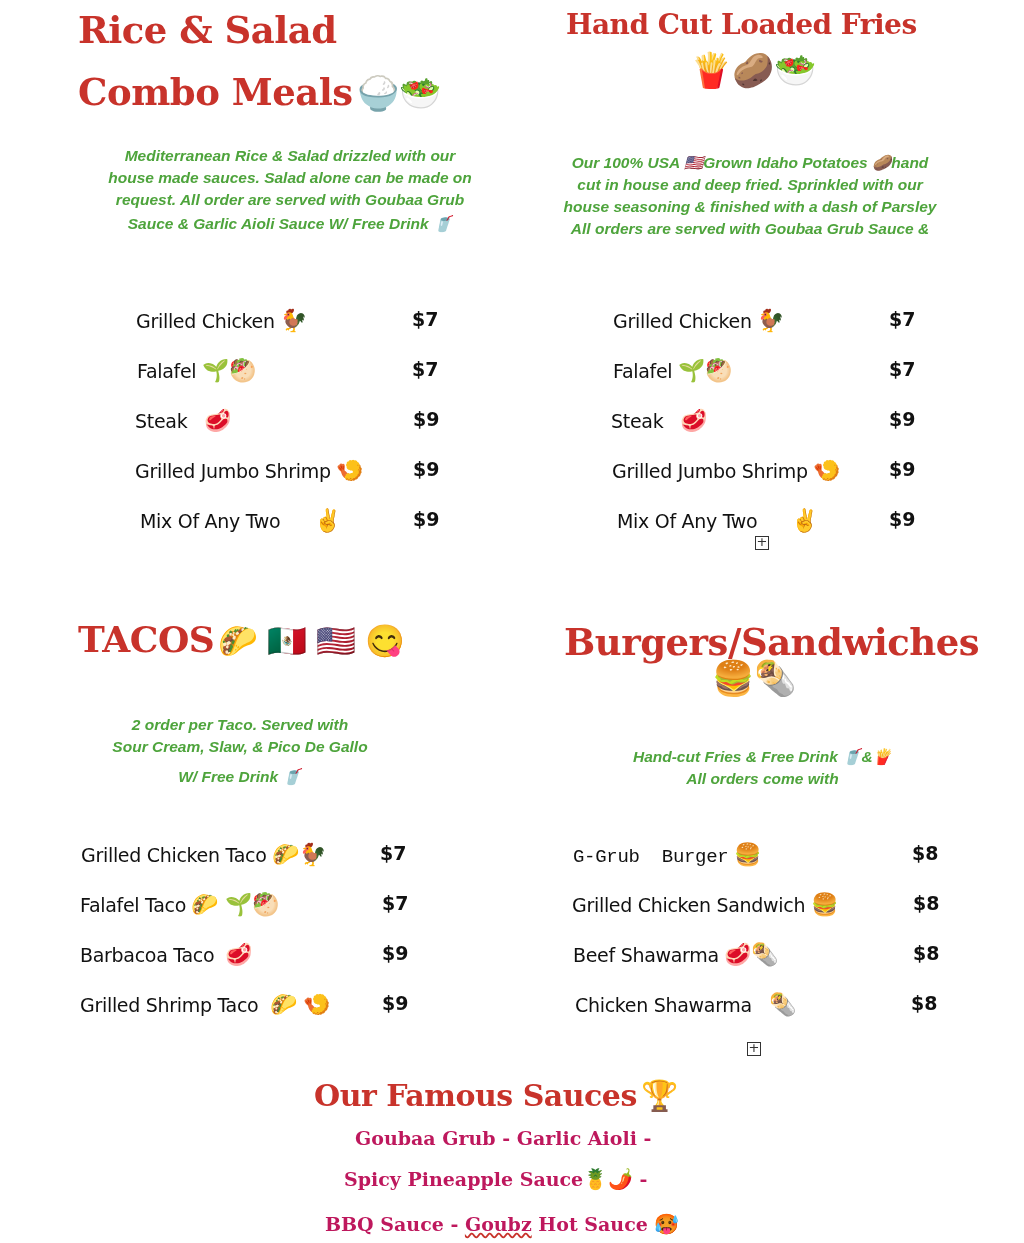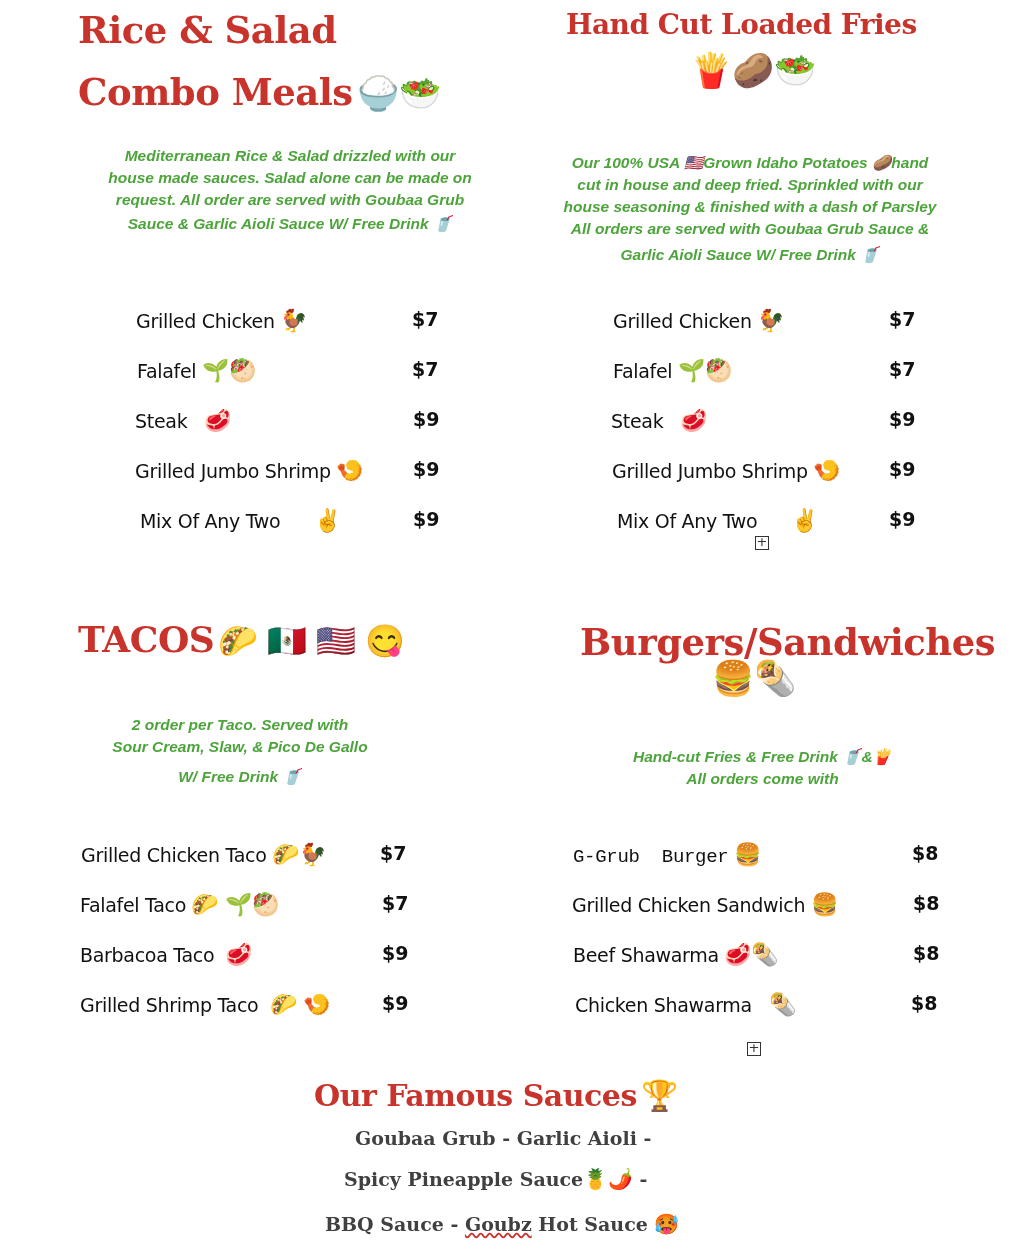--- a/index.html
+++ b/index.html
@@ -4,21 +4,21 @@
 <style>
   html, body { margin:0; padding:0; background:#ffffff; }
   body { width:1024px; height:1243px; position:relative; overflow:hidden; font-family:"Liberation Sans", sans-serif; }
   .abs { position:absolute; }
   .title { color:#c8332b; font-family:"DejaVu Serif", serif; font-weight:bold; white-space:nowrap; letter-spacing:-0.5px; }
   .desc { color:#4ea43c; font-family:"Liberation Sans", sans-serif; font-style:italic; font-weight:bold; font-size:15.5px; text-align:center; line-height:22px; }
   .item { color:#111; font-family:"DejaVu Sans", sans-serif; font-size:19px; white-space:nowrap; letter-spacing:-0.3px; }
   .price { color:#111; font-family:"DejaVu Sans", sans-serif; font-weight:bold; font-size:19px; white-space:nowrap; }
   .emo { font-size:22px; }
   .plus { width:14px; height:14px; border:1.5px solid #333; box-sizing:border-box; font-size:13px; line-height:10px; text-align:center; color:#333; font-family:"DejaVu Sans", sans-serif; }
-  .sauce { color:#404040; font-family:"DejaVu Serif", serif; font-weight:bold; font-size:19px; white-space:nowrap; }
+  .sauce { color:#be185d; font-family:"DejaVu Serif", serif; font-weight:bold; font-size:19px; white-space:nowrap; }
   .squiggle { text-decoration: underline wavy #c8332b; }
 </style>
 </head>
 <body>
 
 <section>
   <div class="abs title" style="left:78px;top:8px;font-size:37px;">Rice &amp; Salad</div>
   <div class="abs" style="left:78px;top:70px;white-space:nowrap;">
     <span class="title" style="font-size:37px;">Combo Meals</span>
     <span style="font-size:34px;">🍚🥗</span>
@@ -47,21 +47,20 @@
 </section>
 
 <section>
   <div class="abs title" style="left:566px;top:8px;font-size:28px;">Hand Cut Loaded Fries</div>
   <div class="abs" style="left:690px;top:50px;font-size:34px;white-space:nowrap;">🍟🥔🥗</div>
   <div class="abs desc" style="left:535px;top:152px;width:430px;">
     <div>Our 100% USA 🇺🇸Grown Idaho Potatoes 🥔hand</div>
     <div>cut in house and deep fried. Sprinkled with our</div>
     <div>house seasoning &amp; finished with a dash of Parsley</div>
     <div>All orders are served with Goubaa Grub Sauce &amp;</div>
-    <div style="margin-top:4px;">Garlic Aioli Sauce  W/ Free Drink 🥤</div>
   </div>
 
   <div class="abs item" style="left:613px;top:308px;"><span>Grilled Chicken</span> <span class="emo">🐓</span></div>
   <div class="abs price" style="left:889px;top:308px;">$7</div>
 
   <div class="abs item" style="left:613px;top:358px;"><span>Falafel</span> <span class="emo">🌱🥙</span></div>
   <div class="abs price" style="left:889px;top:358px;">$7</div>
 
   <div class="abs item" style="left:611px;top:408px;"><span>Steak</span>&nbsp;&nbsp; <span class="emo">🥩</span></div>
   <div class="abs price" style="left:889px;top:408px;">$9</div>
@@ -93,21 +92,21 @@
   <div class="abs price" style="left:382px;top:892px;">$7</div>
 
   <div class="abs item" style="left:80px;top:942px;"><span>Barbacoa Taco</span>&nbsp; <span class="emo">🥩</span></div>
   <div class="abs price" style="left:382px;top:942px;">$9</div>
 
   <div class="abs item" style="left:80px;top:992px;"><span>Grilled Shrimp Taco</span>&nbsp; <span class="emo">🌮 🍤</span></div>
   <div class="abs price" style="left:382px;top:992px;">$9</div>
 </section>
 
 <section>
-  <div class="abs title" style="left:580px;top:620px;font-size:37px;">Burgers/Sandwiches</div>
+  <div class="abs title" style="left:564px;top:620px;font-size:37px;">Burgers/Sandwiches</div>
   <div class="abs" style="left:712px;top:658px;font-size:34px;white-space:nowrap;">🍔🌯</div>
   <div class="abs desc" style="left:590px;top:738px;width:345px;">
     <div style="margin-top:8px;">Hand-cut Fries &amp; Free Drink 🥤&amp;🍟</div>
     <div>All orders come with</div>
   </div>
 
   <div class="abs item" style="left:573px;top:842px;"><span style="white-space:pre;font-family:Liberation Mono, monospace;">G-Grub  Burger</span> <span class="emo">🍔</span></div>
   <div class="abs price" style="left:912px;top:842px;">$8</div>
 
   <div class="abs item" style="left:572px;top:892px;"><span>Grilled Chicken Sandwich</span> <span class="emo">🍔</span></div>

